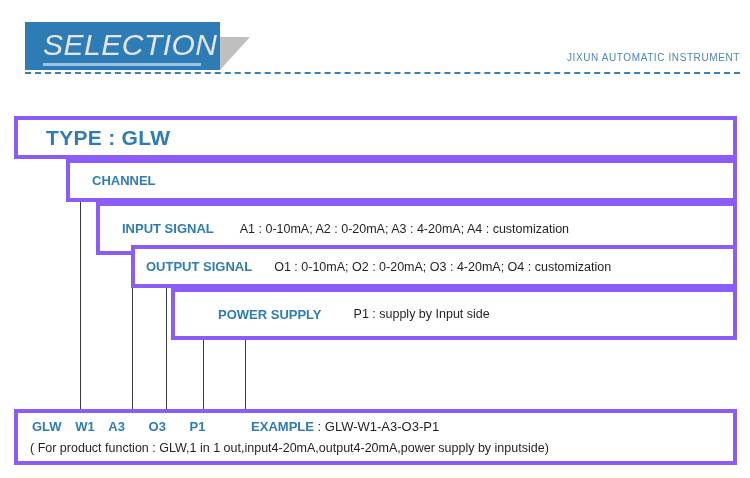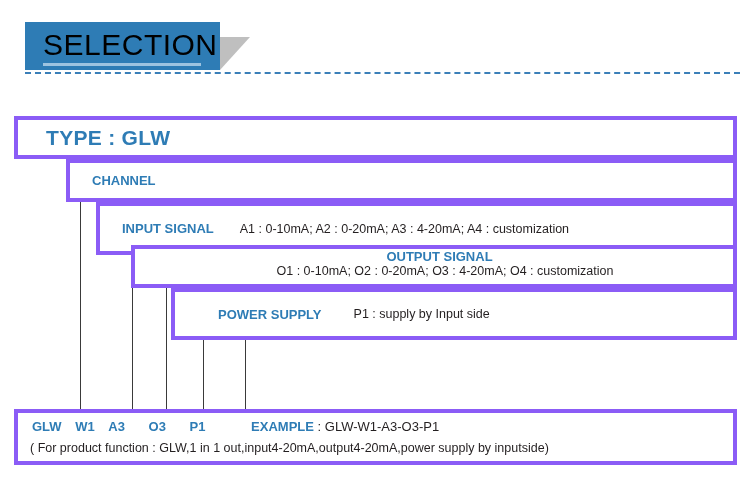--- a/index.html
+++ b/index.html
@@ -11,22 +11,23 @@
     position:relative;
   }
   
   #header{position:absolute;left:0;top:0;width:750px;height:95px;}
   #title-box{
     position:absolute;left:25px;top:22px;width:195px;height:48px;
     background:#2E7CB5;
   }
   #title-text{
     position:absolute;left:18px;top:5px;
-    color:#000000;font-size:30px;letter-spacing:0.5px;font-weight:400;
+    color:#e5e5e5;font-size:30px;letter-spacing:0.5px;font-weight:400;
     line-height:36px;
+    font-style:italic;
   }
   #title-underline{
     position:absolute;left:18px;top:41px;width:158px;height:3px;
     background:#9dc3e0;
   }
   #title-corner{
     position:absolute;left:220px;top:37px;
     width:0;height:0;
     border-left:30px solid #bfbfbf;
     border-bottom:33px solid transparent;
@@ -66,21 +67,21 @@
   #row-type .lbl{margin-left:28px;font-size:21px;font-weight:bold;letter-spacing:0.3px;}
 
   #row-channel{left:66px;top:64px;width:671px;height:43px;}
   #row-channel .lbl{margin-left:22px;font-size:13px;}
   #row-channel .val{margin-left:28px;font-size:12.5px;}
 
   #row-input{left:96px;top:107px;width:641px;height:53px;}
   #row-input .lbl{margin-left:22px;font-size:13px;}
   #row-input .val{margin-left:26px;font-size:12.5px;}
 
-  #row-output{left:131px;top:150px;width:606px;height:43px;flex-direction:column;}
+  #row-output{left:131px;top:150px;width:606px;height:43px;}
   #row-output .lbl{margin-left:11px;font-size:13px;}
   #row-output .val{margin-left:22px;font-size:12.5px;}
 
   #row-power{left:171px;top:193px;width:566px;height:52px;}
   #row-power .lbl{margin-left:11px;font-size:13px;padding-left:32px;}
   #row-power .val{margin-left:32px;font-size:12.5px;}
 
   #row-example{
     left:14px;top:314px;width:723px;height:56px;
     flex-direction:column;align-items:flex-start;justify-content:center;
@@ -95,20 +96,21 @@
 </style>
 </head>
 <body>
 
 <div id="header">
   <div id="title-box">
     <div id="title-text">SELECTION</div>
     <div id="title-underline"></div>
   </div>
   <div id="title-corner"></div>
+  <div id="brand">JIXUN AUTOMATIC INSTRUMENT</div>
   <div id="dash-rule"></div>
 </div>
 
 <div id="diagram">
 
   <div class="vline" style="left:80px;top:64px;height:251px;"></div>
   <div class="vline" style="left:132px;top:107px;height:208px;"></div>
   <div class="vline" style="left:166px;top:150px;height:165px;"></div>
   <div class="vline" style="left:203px;top:193px;height:122px;"></div>
   <div class="vline" style="left:245px;top:245px;height:70px;"></div>

